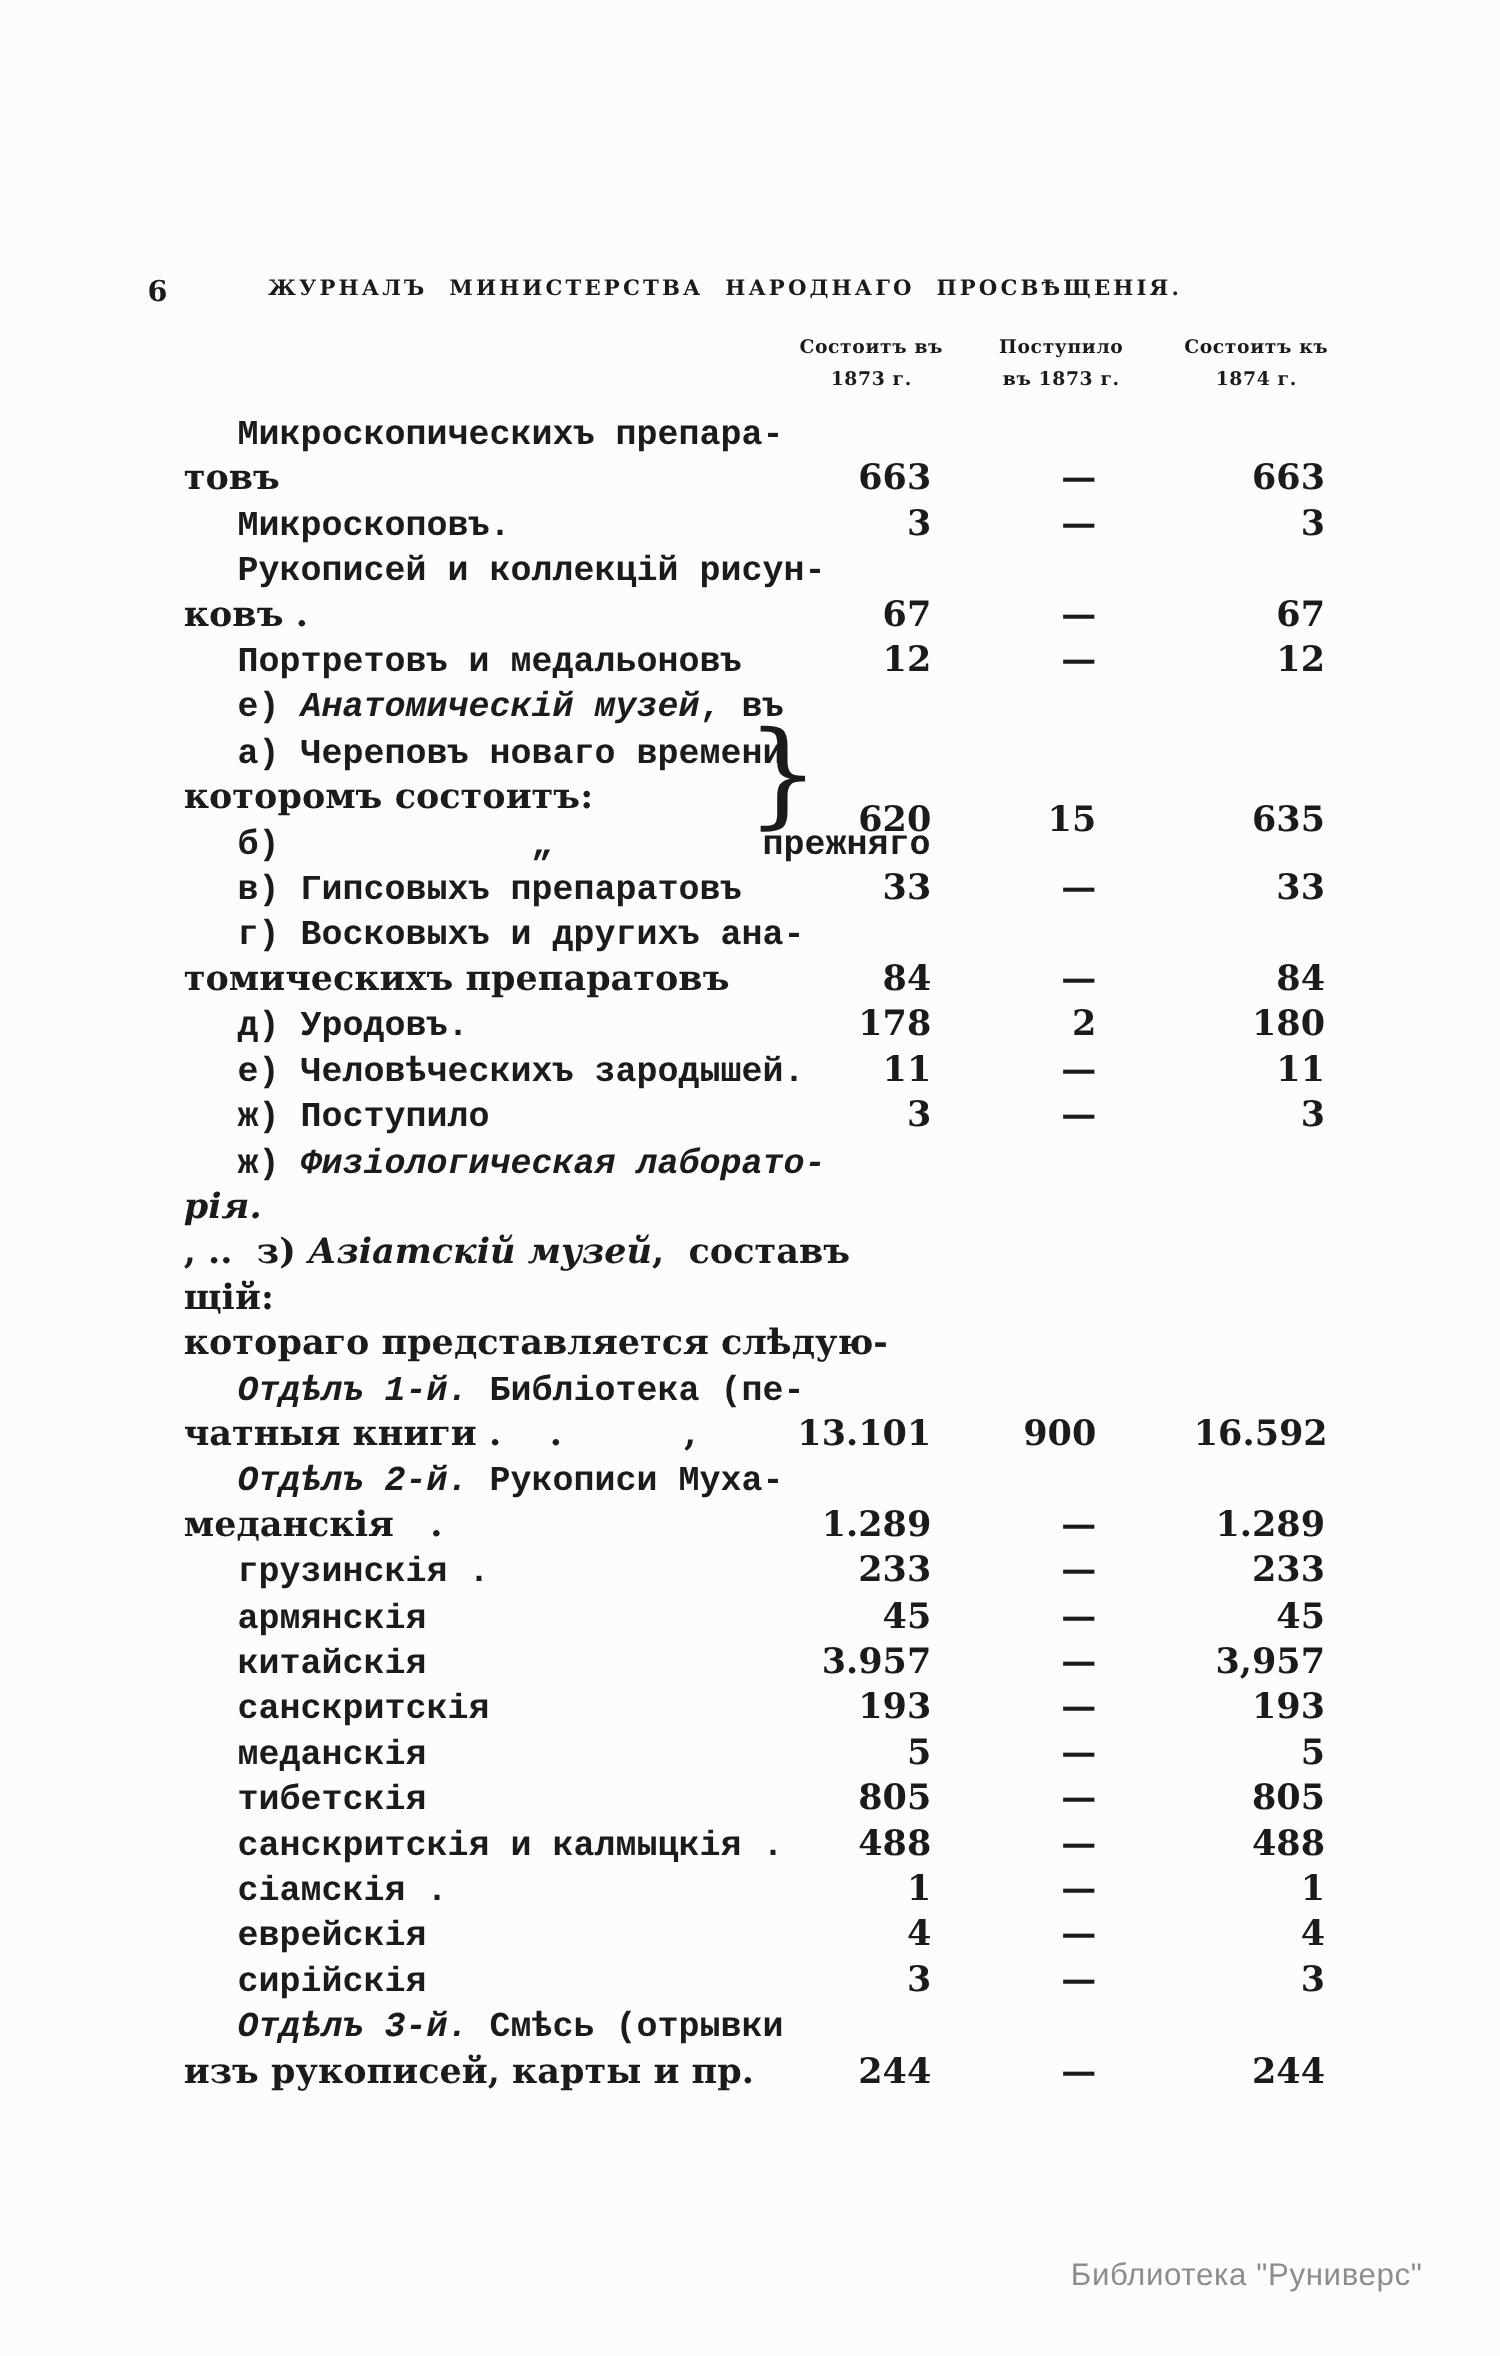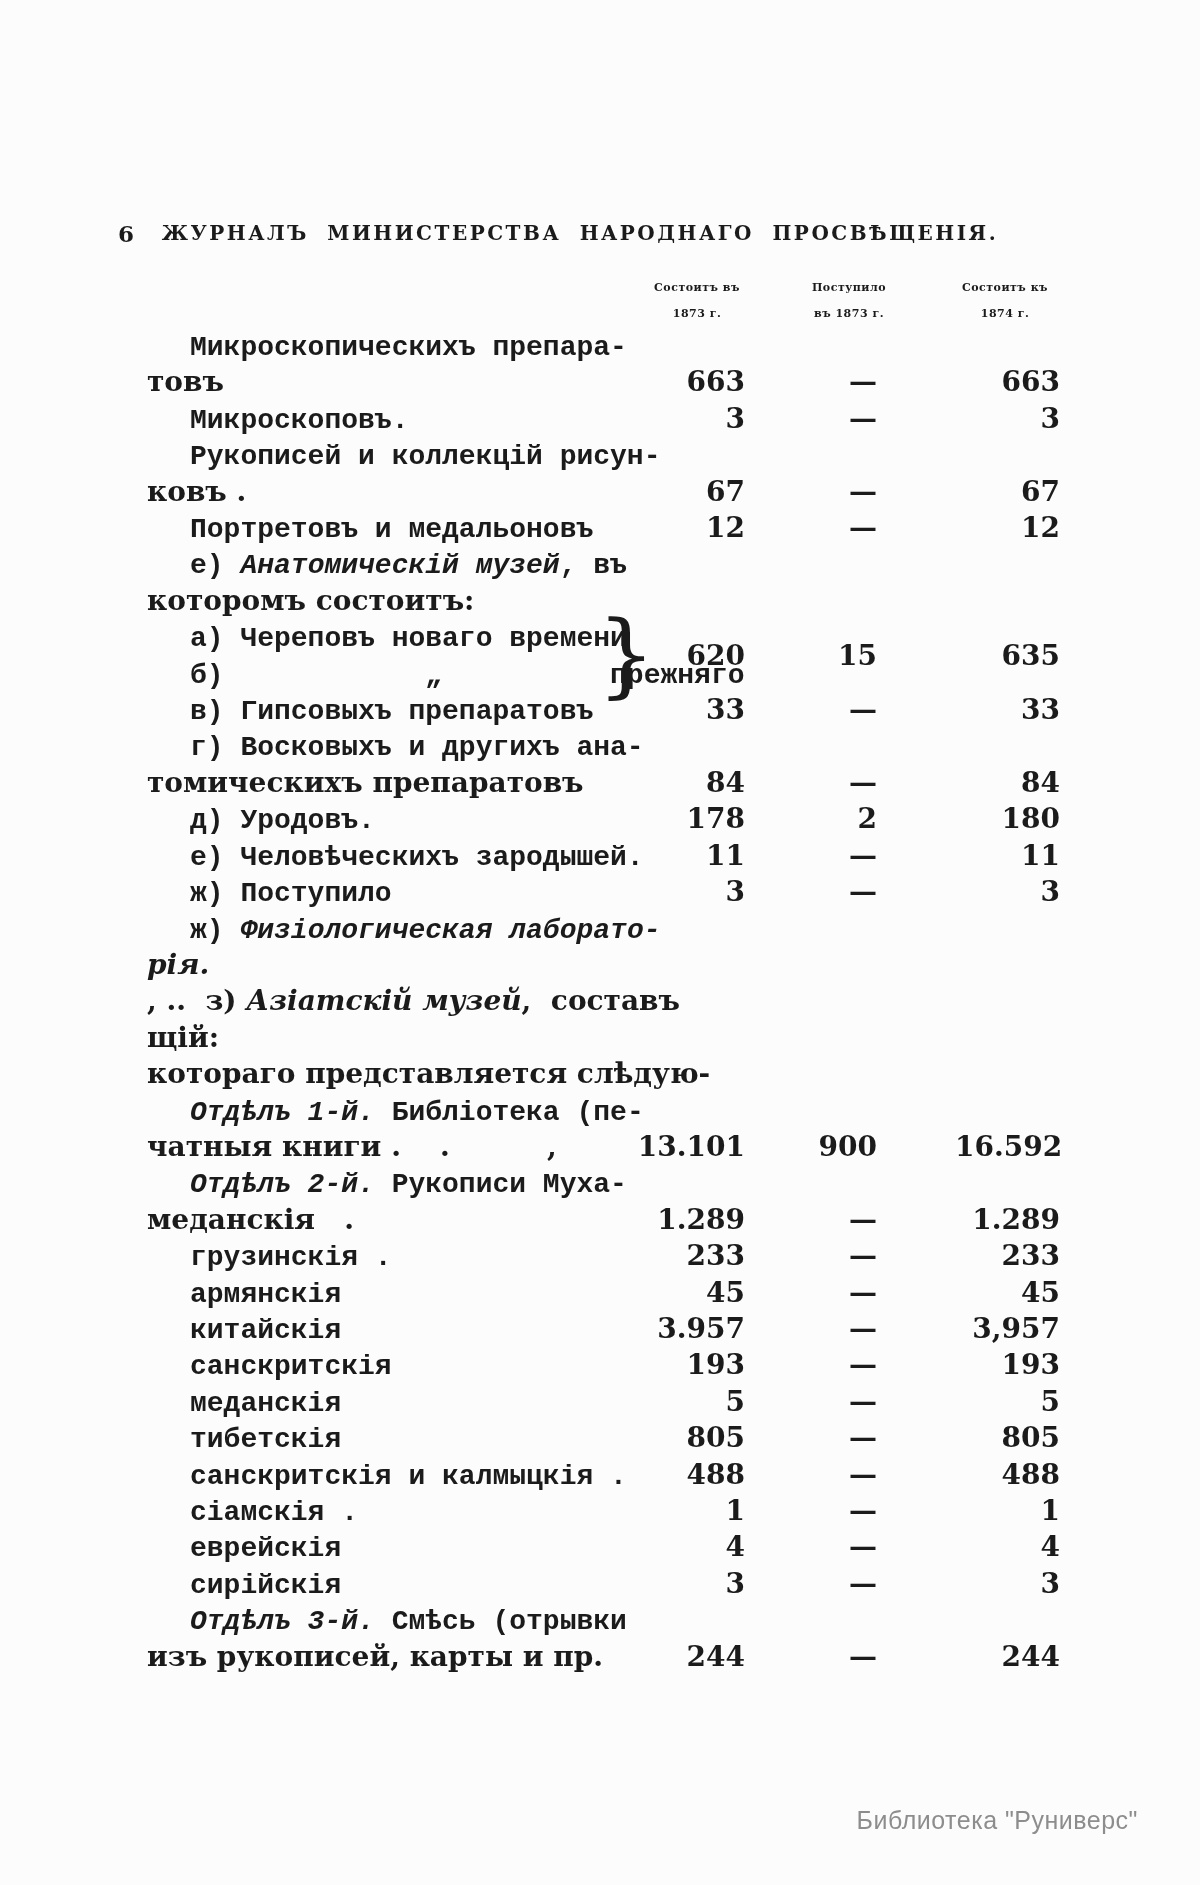--- a/index.html
+++ b/index.html
@@ -7,26 +7,26 @@
     position:relative;width:1200px;height:1885px;margin:0 auto;
     background:#fcfcfc;color:#1b1b1b;overflow:hidden;
     font-family:"DejaVu Serif","Liberation Serif",serif;
   }
   .pagenum{
     position:absolute;left:118px;top:220px;
     font-size:23px;font-weight:bold;
   }
   .running-title{
     position:absolute;left:160px;top:221px;width:840px;text-align:center;
-    font-size:20px;font-weight:bold;letter-spacing:2.5px;word-spacing:9px;
+    font-size:17px;font-weight:bold;letter-spacing:2.5px;word-spacing:9px;
     white-space:nowrap;
   }
   .colhead{
-    position:absolute;top:275px;width:150px;text-align:center;
-    font-size:11px;font-weight:bold;line-height:26px;letter-spacing:.5px;
+    position:absolute;top:264px;width:150px;text-align:center;
+    font-size:15px;font-weight:bold;line-height:26px;letter-spacing:.5px;
   }
   .colhead.c1{left:622px}
   .colhead.c2{left:774px}
   .colhead.c3{left:930px}
   .tbody{
     position:absolute;left:147px;top:328px;width:940px;
   }
   .line{
     position:relative;height:36.42px;line-height:36.42px;
     font-size:28px;font-weight:bold;white-space:pre;
@@ -75,22 +75,22 @@
   </div>
 
   <div class="tbody">
       <div class="line indent"><span class="label"><span>Микроскопическихъ препара-</span></span></div>
       <div class="line"><span class="label"><span>товъ</span></span><span class="val v1">663</span><span class="val v2">—</span><span class="val v3">663</span></div>
       <div class="line indent"><span class="label"><span>Микроскоповъ.</span></span><span class="val v1">3</span><span class="val v2">—</span><span class="val v3">3</span></div>
       <div class="line indent"><span class="label"><span>Рукописей и коллекцій рисун-</span></span></div>
       <div class="line"><span class="label"><span>ковъ .</span></span><span class="val v1">67</span><span class="val v2">—</span><span class="val v3">67</span></div>
       <div class="line indent"><span class="label"><span>Портретовъ и медальоновъ</span></span><span class="val v1">12</span><span class="val v2">—</span><span class="val v3">12</span></div>
       <div class="line indent"><span class="label"><span>е) </span><span class="it">Анатомическій музей</span><span>, въ</span></span></div>
+      <div class="line indent"><span class="label"><span>а) Череповъ новаго времени</span></span><span class="brace">}</span></div>
       <div class="line"><span class="label"><span>которомъ состоитъ:</span></span></div>
-      <div class="line indent"><span class="label"><span>а) Череповъ новаго времени</span></span><span class="brace">}</span></div>
       <div class="line indent"><span class="label"><span>б)            „          прежняго</span></span><span class="val v1 raised">620</span><span class="val v2 raised">15</span><span class="val v3 raised">635</span></div>
       <div class="line indent"><span class="label"><span>в) Гипсовыхъ препаратовъ</span></span><span class="val v1">33</span><span class="val v2">—</span><span class="val v3">33</span></div>
       <div class="line indent"><span class="label"><span>г) Восковыхъ и другихъ ана-</span></span></div>
       <div class="line"><span class="label"><span>томическихъ препаратовъ</span></span><span class="val v1">84</span><span class="val v2">—</span><span class="val v3">84</span></div>
       <div class="line indent"><span class="label"><span>д) Уродовъ.</span></span><span class="val v1">178</span><span class="val v2">2</span><span class="val v3">180</span></div>
       <div class="line indent"><span class="label"><span>е) Человѣческихъ зародышей.</span></span><span class="val v1">11</span><span class="val v2">—</span><span class="val v3">11</span></div>
       <div class="line indent"><span class="label"><span>ж) Поступило</span></span><span class="val v1">3</span><span class="val v2">—</span><span class="val v3">3</span></div>
       <div class="line indent"><span class="label"><span>ж) </span><span class="it">Физіологическая лаборато-</span></span></div>
       <div class="line"><span class="label"><span class="it">рія.</span></span></div>
       <div class="line"><span class="label"><span>, ..  з) </span><span class="it">Азіатскій музей</span><span>,  составъ</span></span></div>

